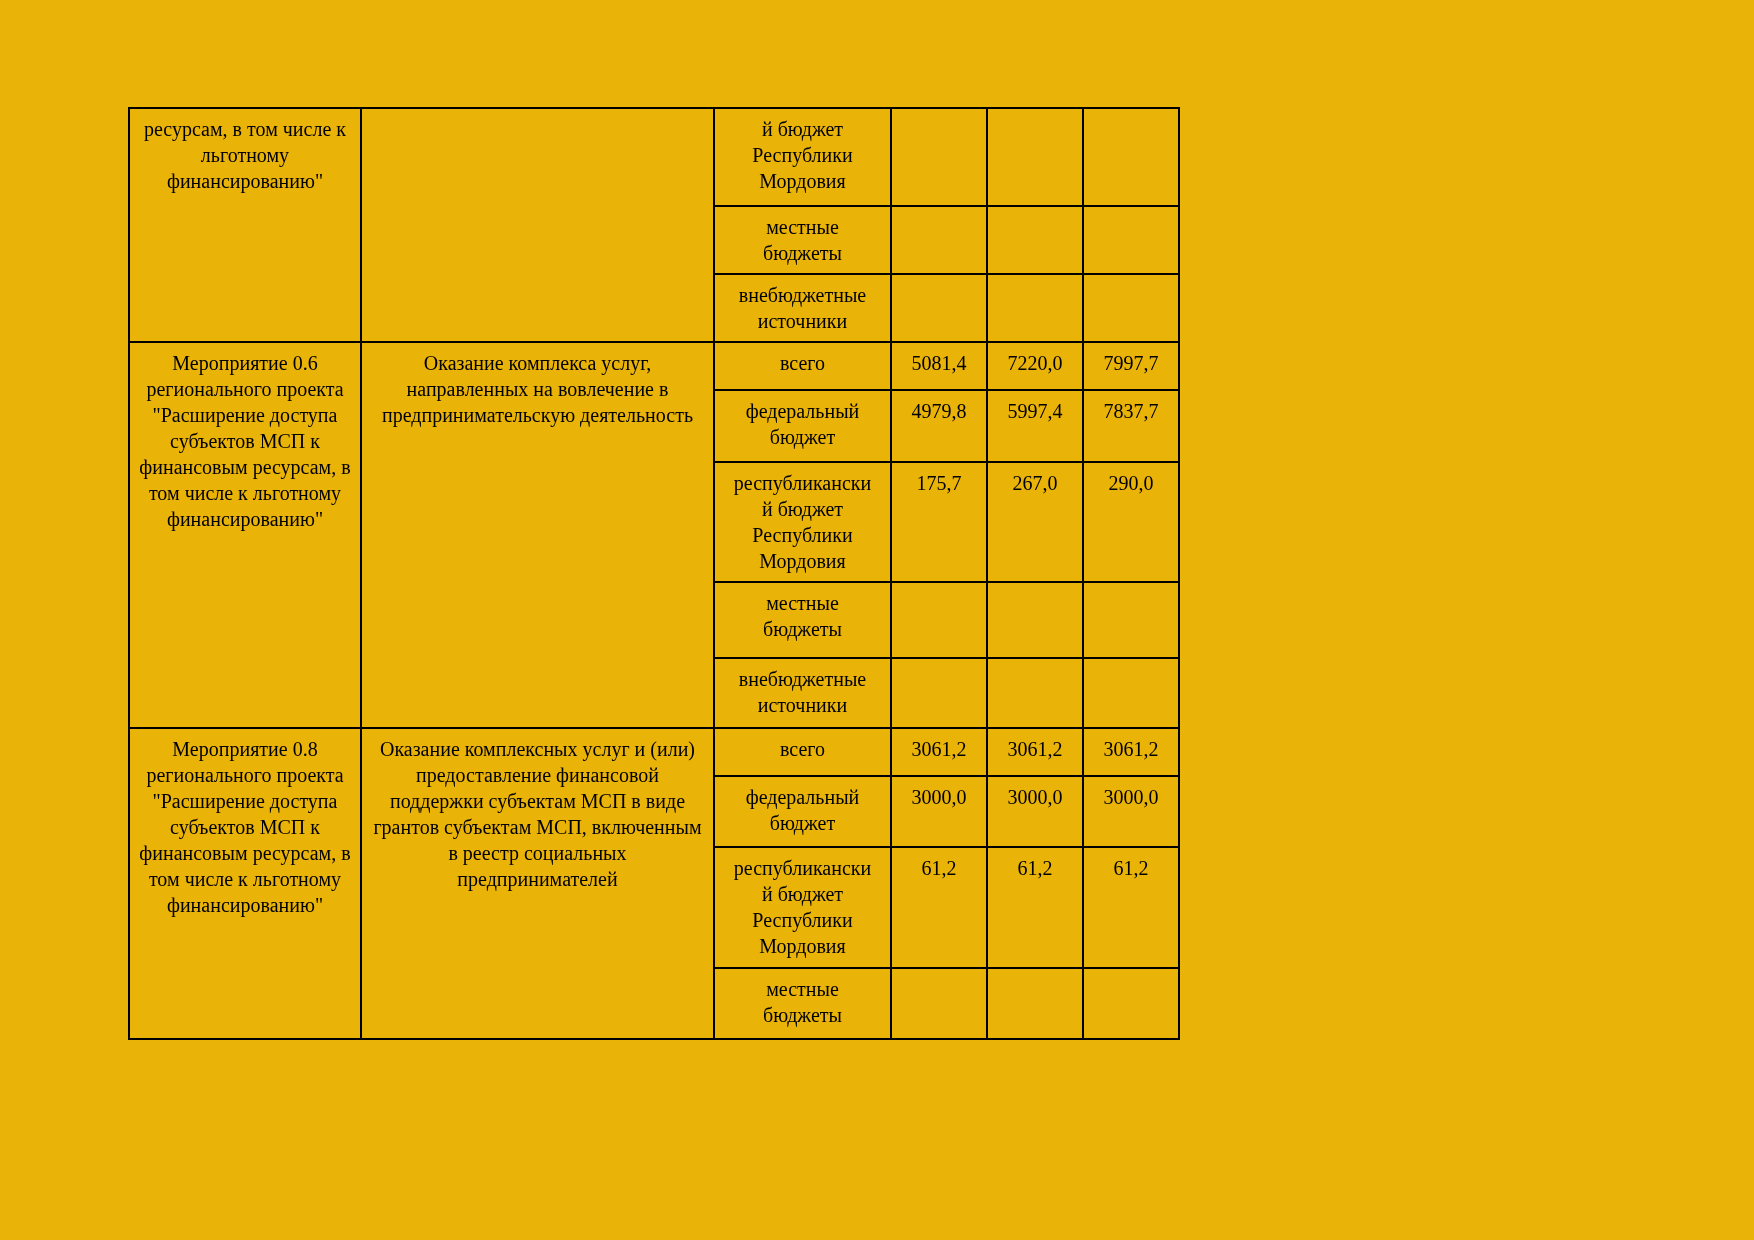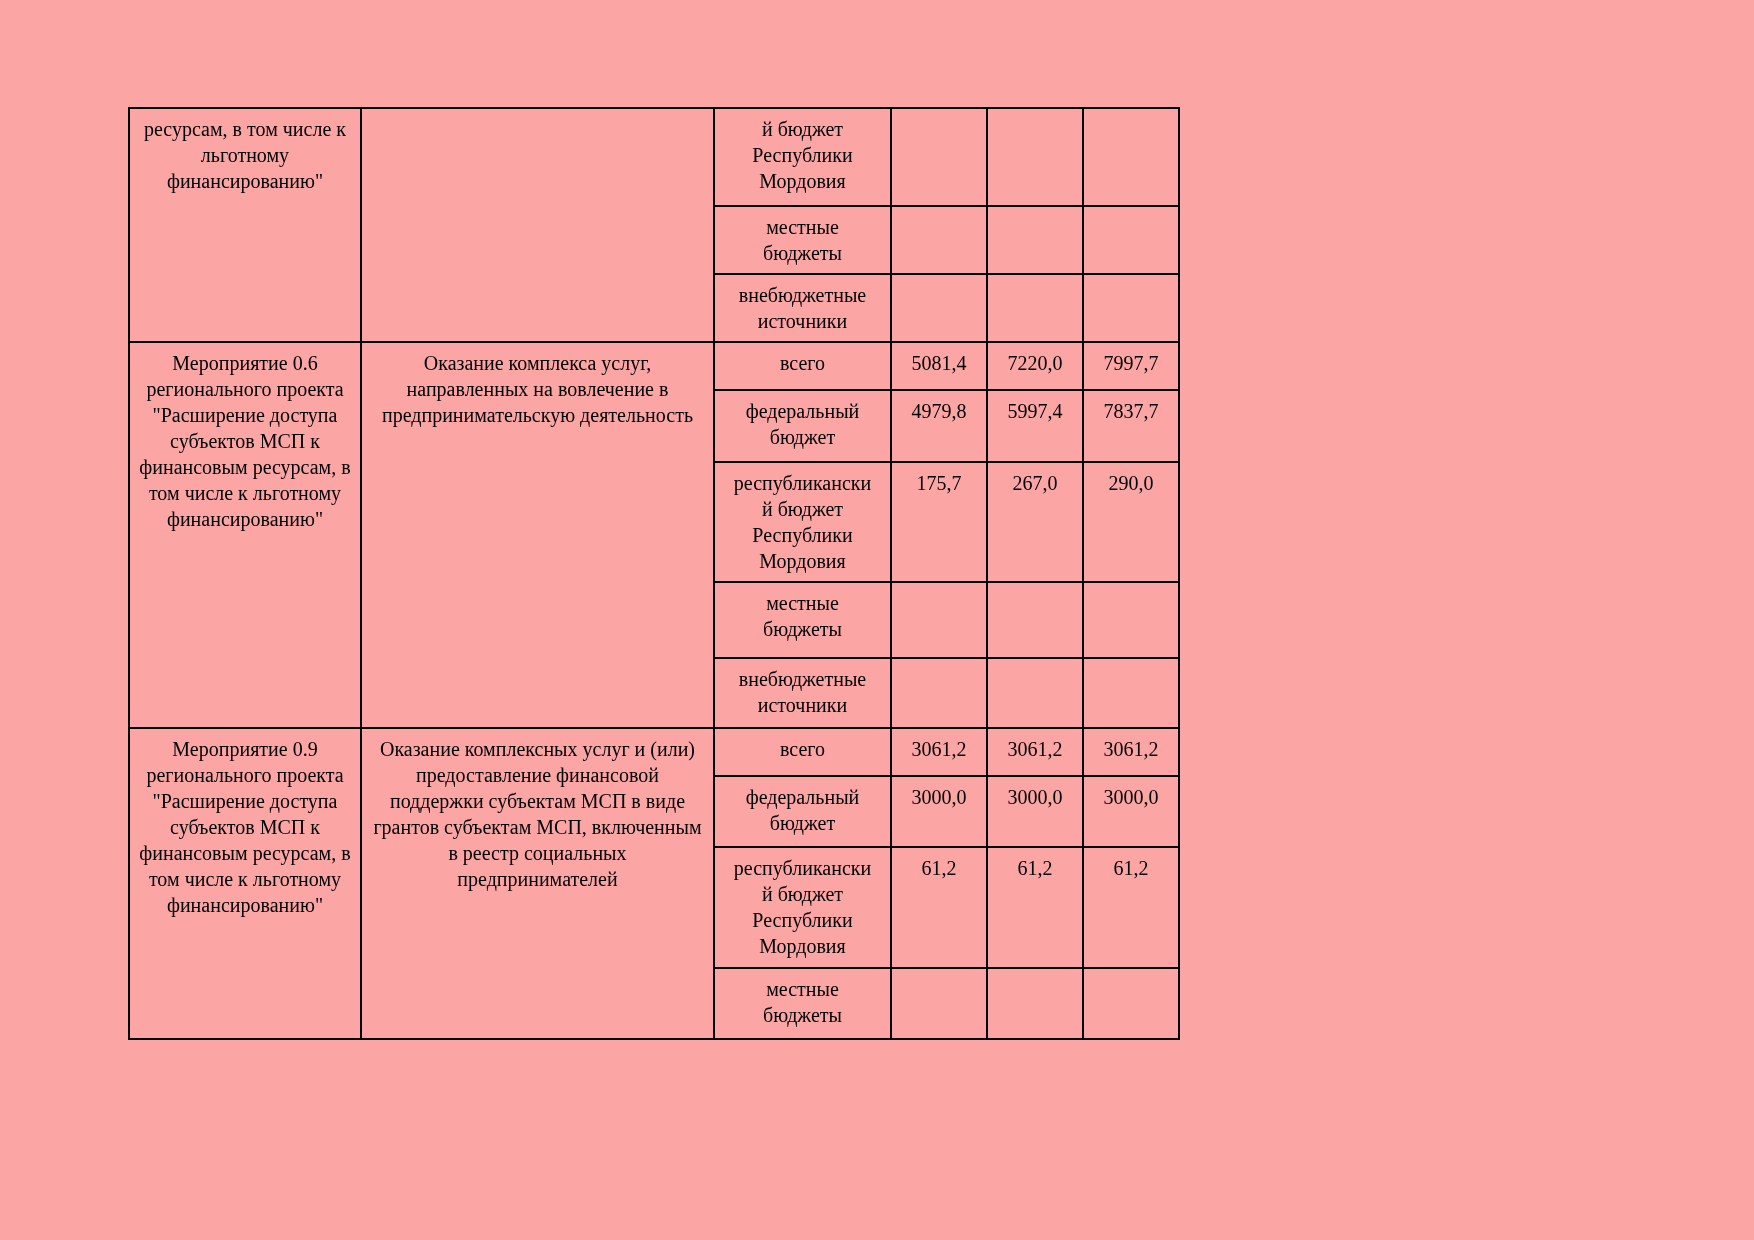--- a/index.html
+++ b/index.html
@@ -11,21 +11,21 @@
     height: 1240px;
     background: #ffffff;
     position: relative;
     font-family: "Liberation Serif", "DejaVu Serif", serif;
     color: #000000;
     overflow: hidden;
   }
   .doc-page {
     position: absolute;
     inset: 0;
-    background: #fca5a5;
+    background: #eab308;
   }
   table.doc-table {
     position: absolute;
     left: 128px;
     top: 107px;
     width: 1050px;
     border-collapse: collapse;
     table-layout: fixed;
   }
   table.doc-table td {
@@ -126,21 +126,21 @@
       </tr>
       <tr style="height:70px">
         <td class="source-cell">внебюджетные
 источники</td>
         <td class="value-cell"></td>
         <td class="value-cell"></td>
         <td class="value-cell"></td>
       </tr>
 
       <tr style="height:48px">
-        <td class="name-cell" rowspan="4">Мероприятие 0.9 регионального проекта "Расширение доступа субъектов МСП к финансовым ресурсам, в том числе к льготному финансированию"</td>
+        <td class="name-cell" rowspan="4">Мероприятие 0.8 регионального проекта "Расширение доступа субъектов МСП к финансовым ресурсам, в том числе к льготному финансированию"</td>
         <td class="desc-cell" rowspan="4">Оказание комплексных услуг и (или) предоставление финансовой поддержки субъектам МСП в виде грантов субъектам МСП, включенным в реестр социальных предпринимателей</td>
         <td class="source-cell">всего</td>
         <td class="value-cell">3061,2</td>
         <td class="value-cell">3061,2</td>
         <td class="value-cell">3061,2</td>
       </tr>
       <tr style="height:71px">
         <td class="source-cell">федеральный
 бюджет</td>
         <td class="value-cell">3000,0</td>

